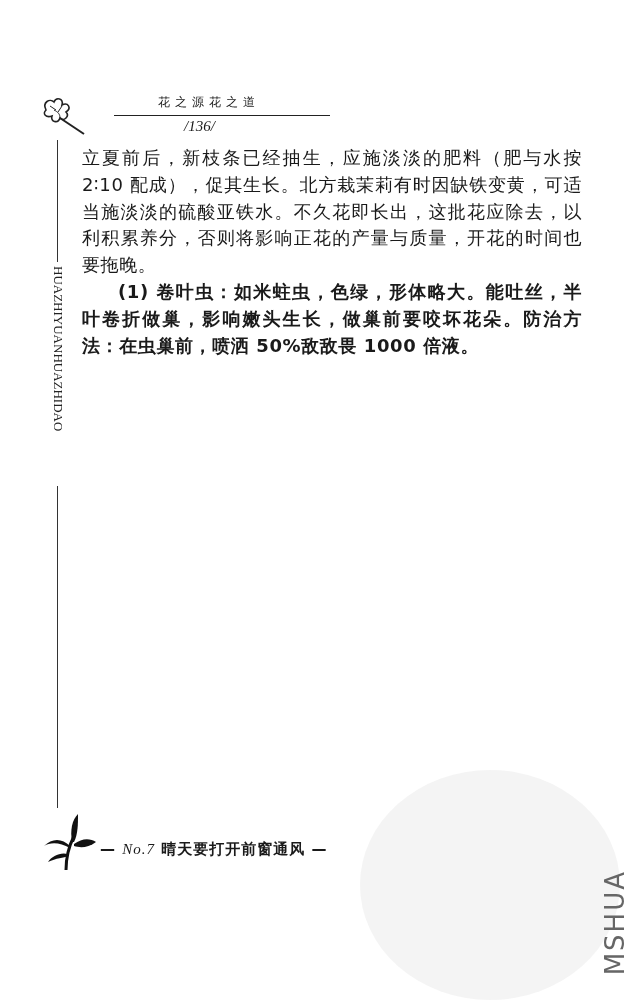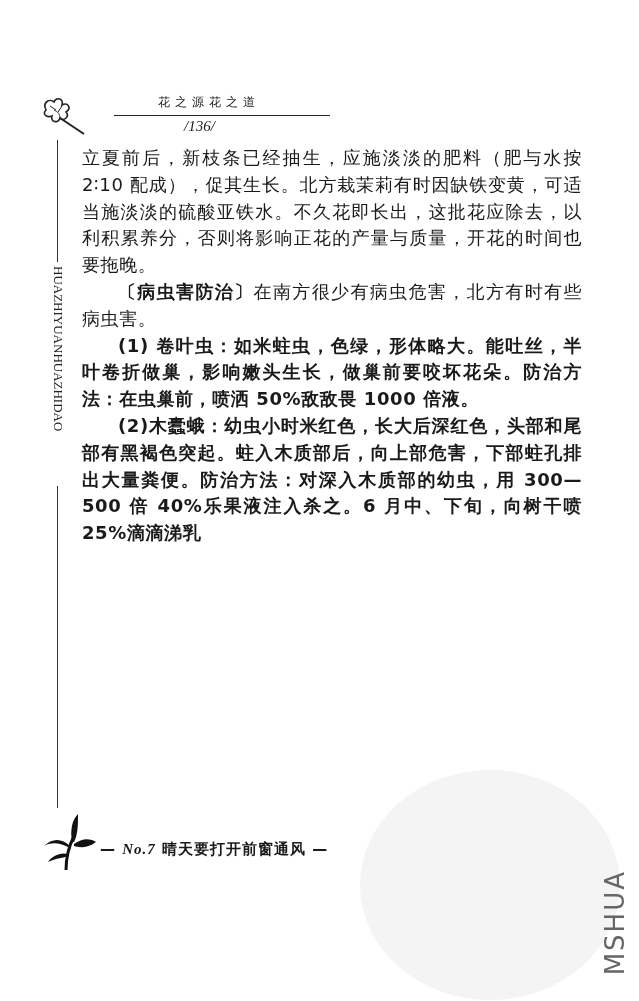--- a/index.html
+++ b/index.html
@@ -32,21 +32,21 @@
     font-size: 18px; line-height: 26.8px; letter-spacing: 0.6px;
   }
   .content p { margin: 0; text-align: justify; }
   .content p.indent { text-indent: 2em; }
   .bold { font-weight: bold; }
   .footer { position: absolute; left: 40px; top: 808px; width: 420px; height: 80px; }
   .plant-icon { position: absolute; left: 0; top: 0; width: 60px; height: 64px; }
   .footer-text {
     position: absolute; left: 60px; top: 32px; font-size: 15px; font-weight: bold; letter-spacing: 1px;
   }
-  .footer-text .no { font-family: "Liberation Serif", serif; font-style: italic; font-weight: bold; }
+  .footer-text .no { font-family: "Liberation Serif", serif; font-style: italic; font-weight: normal; }
   .watermark-circle {
     position: absolute; left: 360px; top: 770px; width: 260px; height: 230px; border-radius: 50%;
     background: #f3f3f3; opacity: 0.9;
   }
   .watermark-text {
     position: absolute; left: 600px; top: 870px; writing-mode: vertical-rl; transform: rotate(180deg);
     font-family: "DejaVu Sans", sans-serif; font-size: 26px; color: #666; letter-spacing: 2px;
   }
 </style>
 </head>
@@ -64,23 +64,21 @@
   <div class="header-rule"></div>
   <div class="page-number">/136/</div>
 </div>
 
 <div class="side-rule-top"></div>
 <div class="side-label">HUAZHIYUANHUAZHIDAO</div>
 <div class="side-rule-bottom"></div>
 
 <div class="content">
   <p>立夏前后，新枝条已经抽生，应施淡淡的肥料（肥与水按 2∶10 配成），促其生长。北方栽茉莉有时因缺铁变黄，可适当施淡淡的硫酸亚铁水。不久花即长出，这批花应除去，以利积累养分，否则将影响正花的产量与质量，开花的时间也要拖晚。</p>
-  <p class="indent"><span class="bold">〔病虫害防治〕</span><span>在南方很少有病虫危害，北方有时有些病虫害。</span></p>
   <p class="indent bold">(1) 卷叶虫：如米蛀虫，色绿，形体略大。能吐丝，半叶卷折做巢，影响嫩头生长，做巢前要咬坏花朵。防治方法：在虫巢前，喷洒 50%敌敌畏 1000 倍液。</p>
-  <p class="indent bold">(2)木蠹蛾：幼虫小时米红色，长大后深红色，头部和尾部有黑褐色突起。蛀入木质部后，向上部危害，下部蛀孔排出大量粪便。防治方法：对深入木质部的幼虫，用 300—500 倍 40%乐果液注入杀之。6 月中、下旬，向树干喷 25%滴滴涕乳</p>
 </div>
 
 <div class="footer">
   <svg class="plant-icon" viewBox="0 0 60 64">
     <path d="M26 62 C26 50,28 40,34 28" stroke="#111" stroke-width="3" fill="none"></path>
     <path d="M30 40 C20 34,10 34,4 38 C12 30,22 30,30 38 Z" fill="#111"></path>
     <path d="M32 34 C30 22,32 12,38 6 C38 16,38 26,34 34 Z" fill="#111"></path>
     <path d="M34 36 C42 30,50 30,56 34 C48 40,40 40,34 38 Z" fill="#111"></path>
     <path d="M28 46 C20 44,12 48,8 54 C16 50,24 50,28 48 Z" fill="#111"></path>
   </svg>

